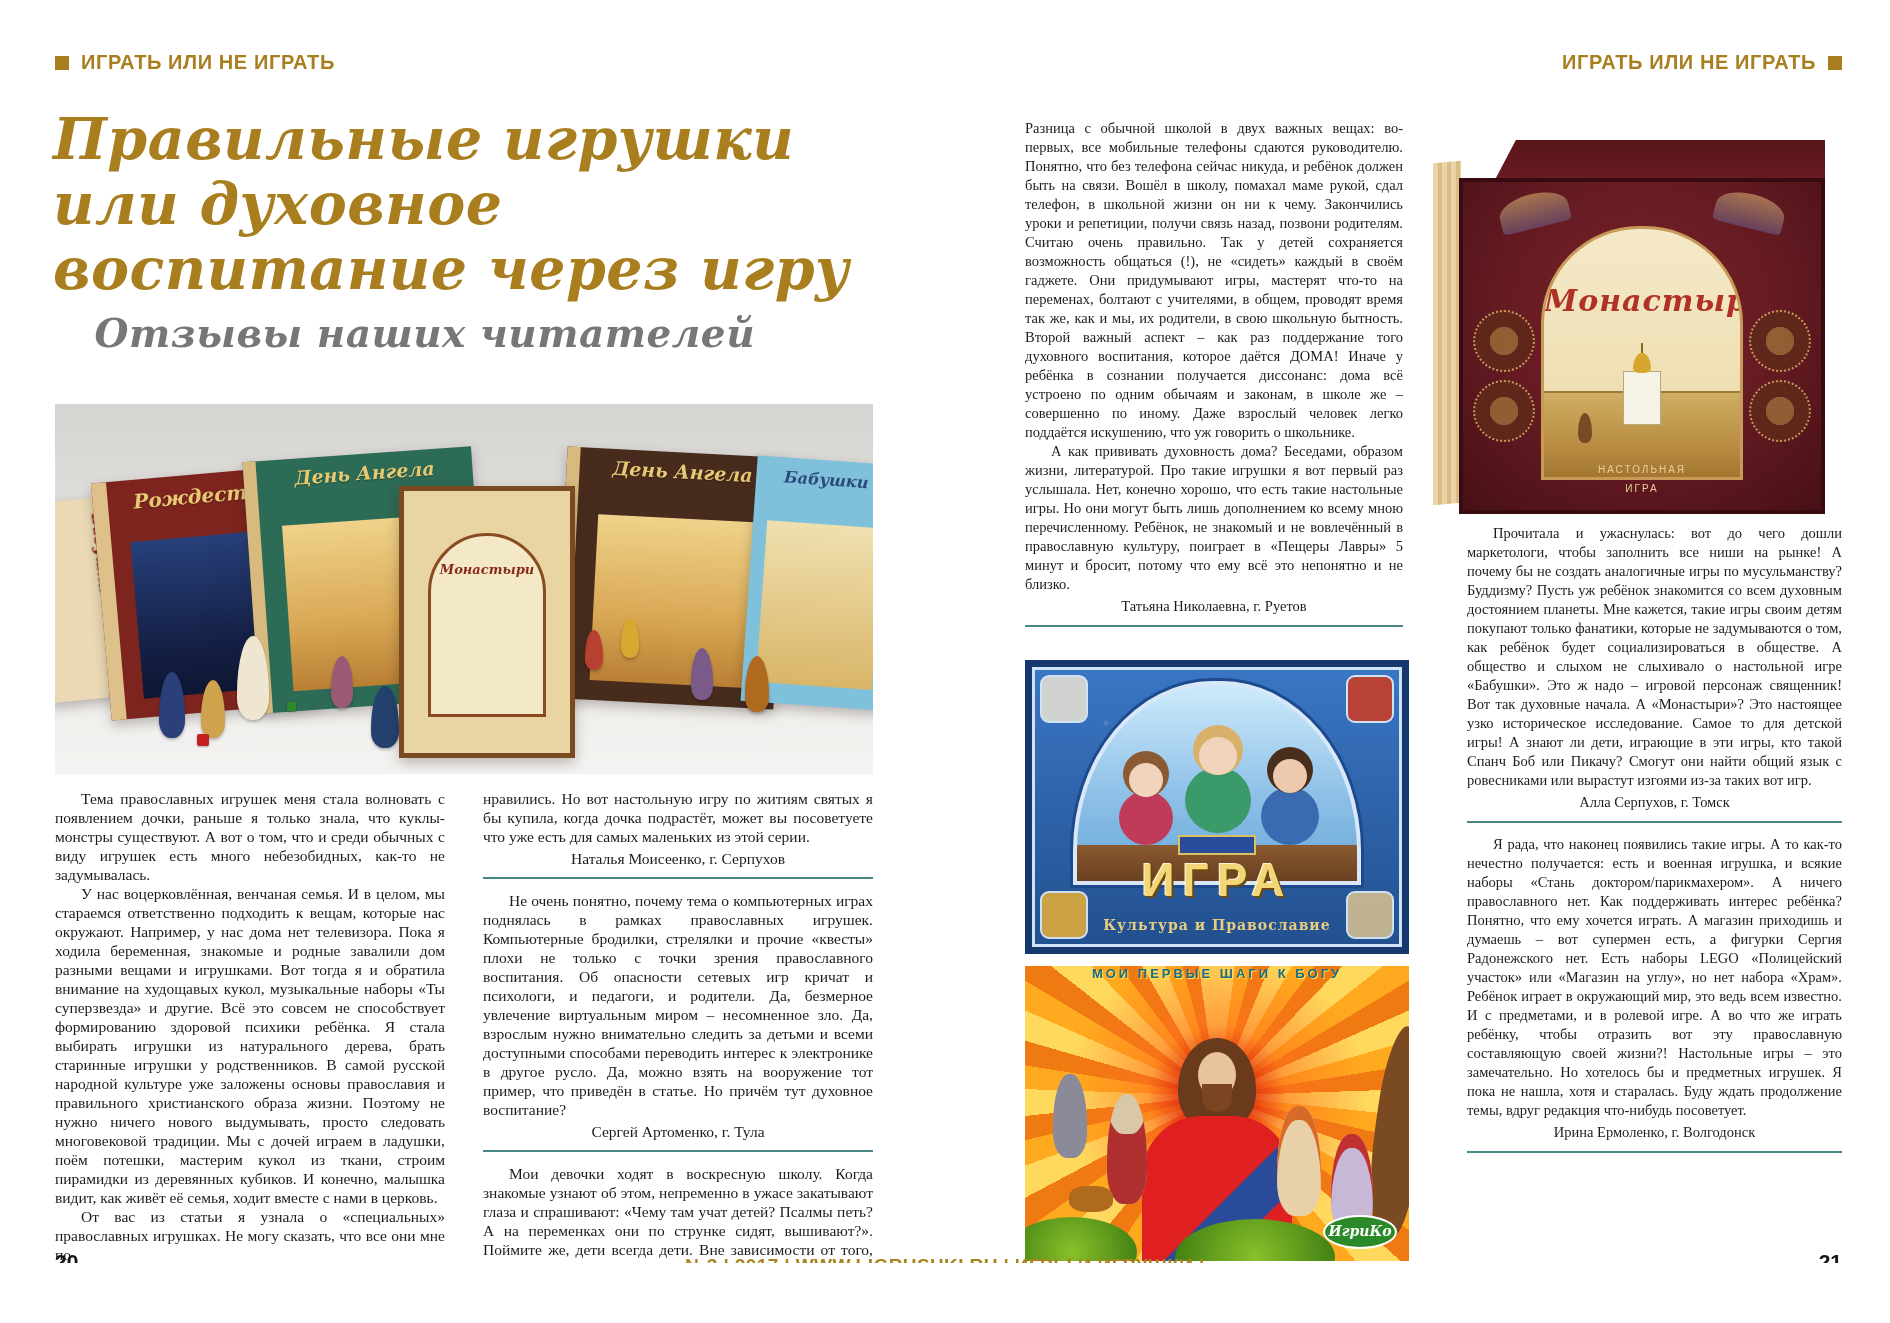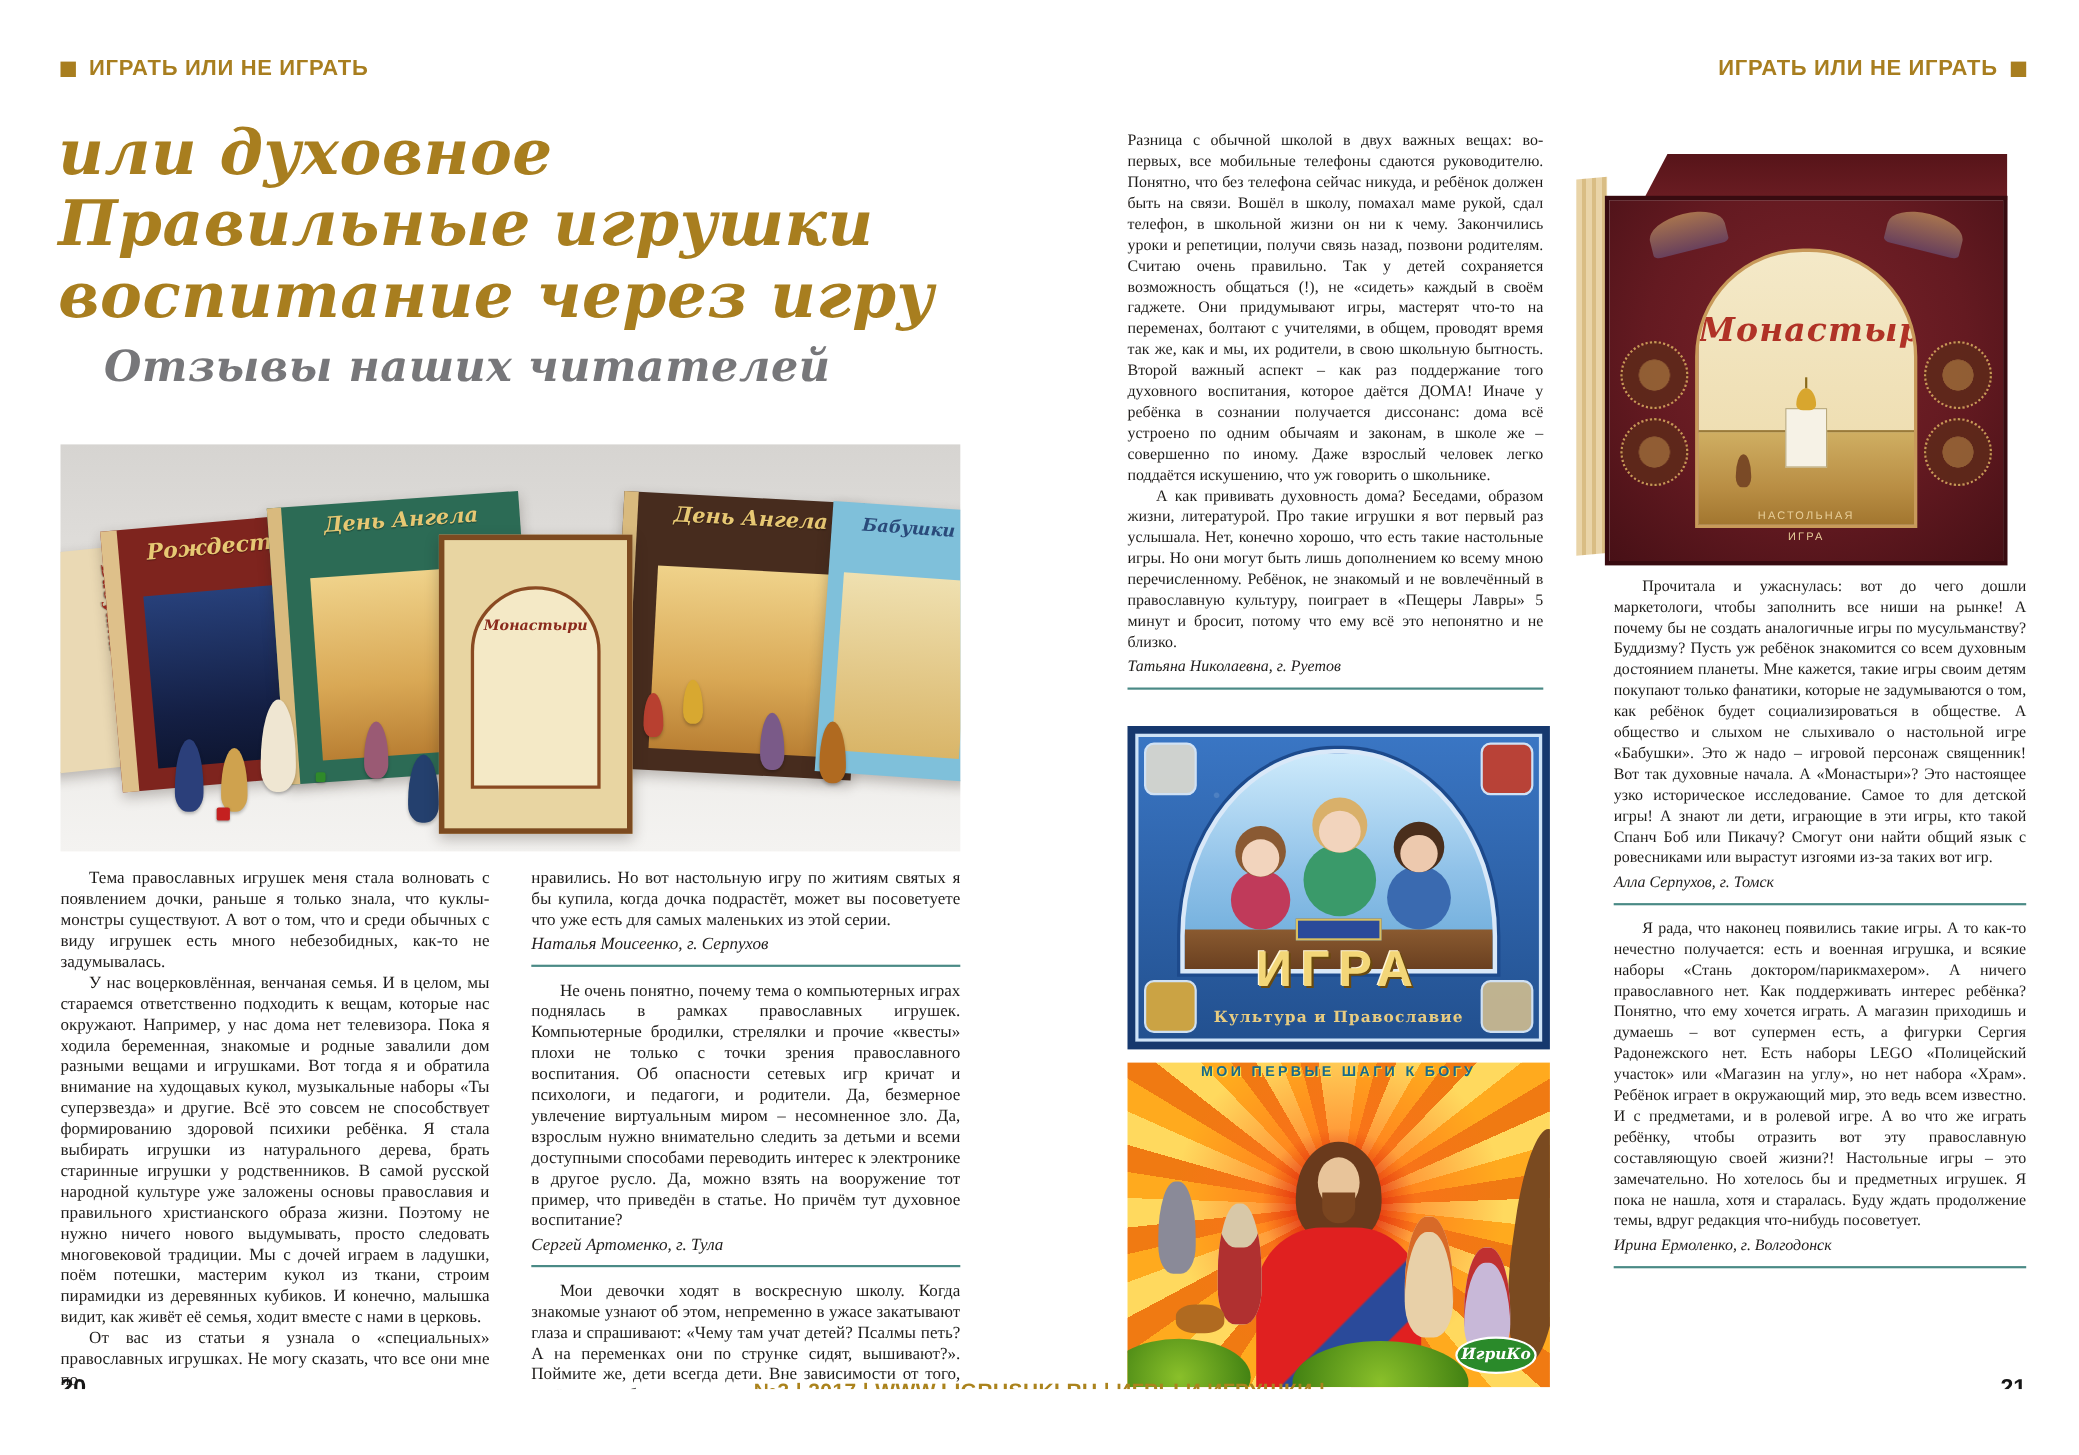--- a/index.html
+++ b/index.html
@@ -23,21 +23,21 @@
          font-family:"DejaVu Serif",serif;font-style:italic;font-weight:bold;
          font-size:57px;line-height:65px;color:#a87e1f;letter-spacing:0.5px;}
   .subtitle{position:absolute;left:55px;top:310px;width:700px;
          font-family:"DejaVu Serif",serif;font-style:italic;font-weight:bold;
          font-size:39px;color:#77777a;letter-spacing:0.5px;text-align:right;}
 
   
   .col{position:absolute;font-size:15.5px;line-height:19px;text-align:justify;}
   .col p{margin:0;text-indent:26px;}
   .col p.noindent{text-indent:0;}
-  .sig{font-style:italic;text-align:left;margin:3px 0 5px;}
+  .sig{text-align:center;margin:3px 0 5px;}
   .rule{border:0;border-top:2px solid #4a8a86;margin:9px 0 12px;}
   .lcol1{left:55px;top:789px;width:390px;height:466px;}
   .lcol2{left:483px;top:789px;width:390px;height:466px;}
   .rcol1{left:1025px;top:119px;width:378px;font-size:14.5px;}
   .rcol2{left:1467px;top:140px;width:375px;font-size:14.5px;}
 
   
   .photo{position:absolute;left:55px;top:404px;width:818px;height:370px;overflow:hidden;
          background:linear-gradient(180deg,#d6d4d1 0%,#e9e7e4 55%,#f4f3f1 100%);}
   .gbox{position:absolute;box-shadow:0 5px 12px rgba(40,30,20,.28);}
@@ -154,22 +154,22 @@
 
   
   <div style="display:contents">
 
     <div class="hdr hdr-left">
       <span class="hdr-square"></span>
       <span>ИГРАТЬ ИЛИ НЕ ИГРАТЬ</span>
     </div>
 
     <div class="title">
+      <div>Правильные игрушки</div>
       <div>или духовное</div>
-      <div>Правильные игрушки</div>
       <div>воспитание через игру</div>
     </div>
     <div class="subtitle">Отзывы наших читателей</div>
 
     
     <div class="photo">
       <div class="gbox b1">
         <span class="lab">Бабушки</span>
       </div>
       <div class="gbox b2">

